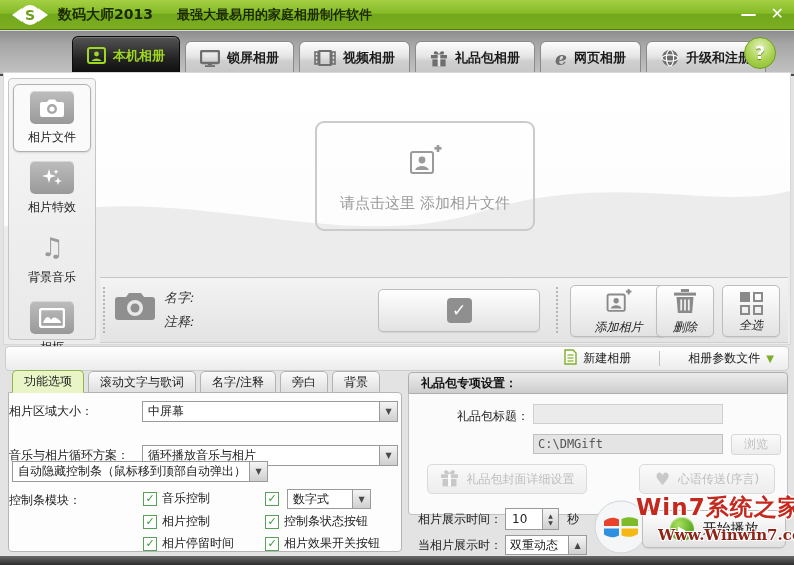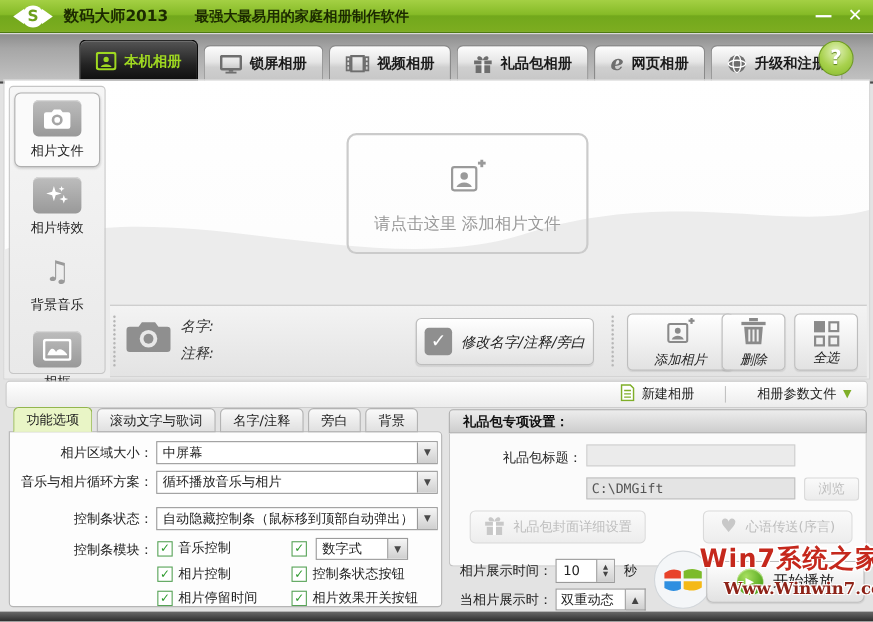--- a/index.html
+++ b/index.html
@@ -90,21 +90,21 @@
   .green-tri { color:#7fae28; font-size:10px; }
 
   
   .opt-tabs { position:absolute; left:12px; top:370px; display:flex; gap:4px; align-items:flex-end; z-index:2; }
   .opt-tab { height:22px; padding:0 11px; display:flex; align-items:center; font-size:12px;
     background:linear-gradient(#fafafa,#e0e0e0); border:1px solid #b3b3b3; border-radius:5px 5px 0 0; cursor:pointer; }
   .opt-tab.active { background:#e9f5c6; border-color:#93b64e; border-bottom-color:#e9f5c6; height:23px; }
   .opt-panel { position:absolute; left:8px; top:392px; width:394px; height:160px;
     background:#fdfdfd; border:1px solid #b5b5b5; border-radius:0 4px 4px 4px; }
   .frow { position:absolute; left:0; display:flex; align-items:center; }
-  .flabel { width:130px; text-align:right; font-size:12px; color:#222; }
+  .flabel { width:130px; text-align:left; font-size:12px; color:#222; }
   .dd { margin-left:3px; width:256px; height:21px; background:#fff; border:1px solid #9a9a9a; position:relative; display:flex; align-items:center; padding:0 20px 0 5px; font-size:12px; white-space:nowrap; overflow:hidden; cursor:pointer; }
   .dd .arrow { position:absolute; right:0; top:0; bottom:0; width:18px; background:linear-gradient(#f5f5f5,#cfcfcf); border-left:1px solid #9a9a9a; color:#4a4a4a; font-size:8px; display:flex; align-items:center; justify-content:center; }
   .cbrow { position:absolute; display:flex; align-items:center; gap:5px; font-size:12px; }
   .cb { width:14px; height:14px; background:#fff; border:1px solid #56a256; color:#2f9b2f; font-size:11px; font-weight:bold; line-height:12px; text-align:center; cursor:pointer; }
   .dd.small { width:84px; height:20px; }
 
   
   .gift-panel { position:absolute; left:408px; top:372px; width:380px; height:182px; }
   .gift-header { height:22px; background:linear-gradient(#ededed,#cdcdcd); border:1px solid #aeaeae; border-radius:4px 4px 0 0;
     display:flex; align-items:center; padding-left:12px; font-size:12px; font-weight:bold; color:#111; }
@@ -290,21 +290,20 @@
           <circle cx="21" cy="18" r="8" fill="#e8e8e8"></circle>
           <circle cx="21" cy="18" r="4.5" fill="#8f8f8f"></circle>
         </svg>
     </span>
     <div class="meta-labels">
       <div>名字:</div>
       <div>注释:</div>
     </div>
     <div class="btn edit-btn">
       <span class="check-tile">✓</span>
-      <span>修改名字/注释/旁白</span>
     </div>
     <div class="grip right"></div>
     <div class="btn icon-btn add-btn">
       <span class="bicon">
         <svg width="27" height="25" viewBox="0 0 34 32">
             <rect x="3" y="7" width="22" height="21" rx="2" fill="none" stroke="#8a8a8a" stroke-width="2.4"></rect>
             <circle cx="14" cy="15" r="3.4" fill="#8a8a8a"></circle>
             <path d="M7 25 C9 19.5 19 19.5 21 25 Z" fill="#8a8a8a"></path>
             <rect x="26.5" y="2" width="7" height="2.6" fill="#8a8a8a"></rect>
             <rect x="28.7" y="0" width="2.6" height="7" fill="#8a8a8a"></rect>
@@ -374,29 +373,28 @@
   </div>
 
   <div class="opt-panel">
     <div class="frow" style="top:8px;">
       <span class="flabel">相片区域大小：</span>
       <div class="dd">
         <span>中屏幕</span>
         <span class="arrow">▼</span>
       </div>
     </div>
-    <div class="frow" style="top:35px;border-radius:10px;">
+    <div class="frow" style="top:52px;border-radius:10px;">
       <span class="flabel">音乐与相片循环方案：</span>
       <div class="dd">
         <span>循环播放音乐与相片</span>
         <span class="arrow">▼</span>
       </div>
     </div>
     <div class="frow" style="top:68px;">
-      <span class="flabel">控制条状态：</span>
       <div class="dd">
         <span>自动隐藏控制条（鼠标移到顶部自动弹出）</span>
         <span class="arrow">▼</span>
       </div>
     </div>
     <span class="flabel" style="position:absolute; left:0; top:99px;">控制条模块：</span>
     <div class="cbrow" style="left:134px; top:97px;">
       <span class="cb">✓</span>
       <span>音乐控制</span>
     </div>

